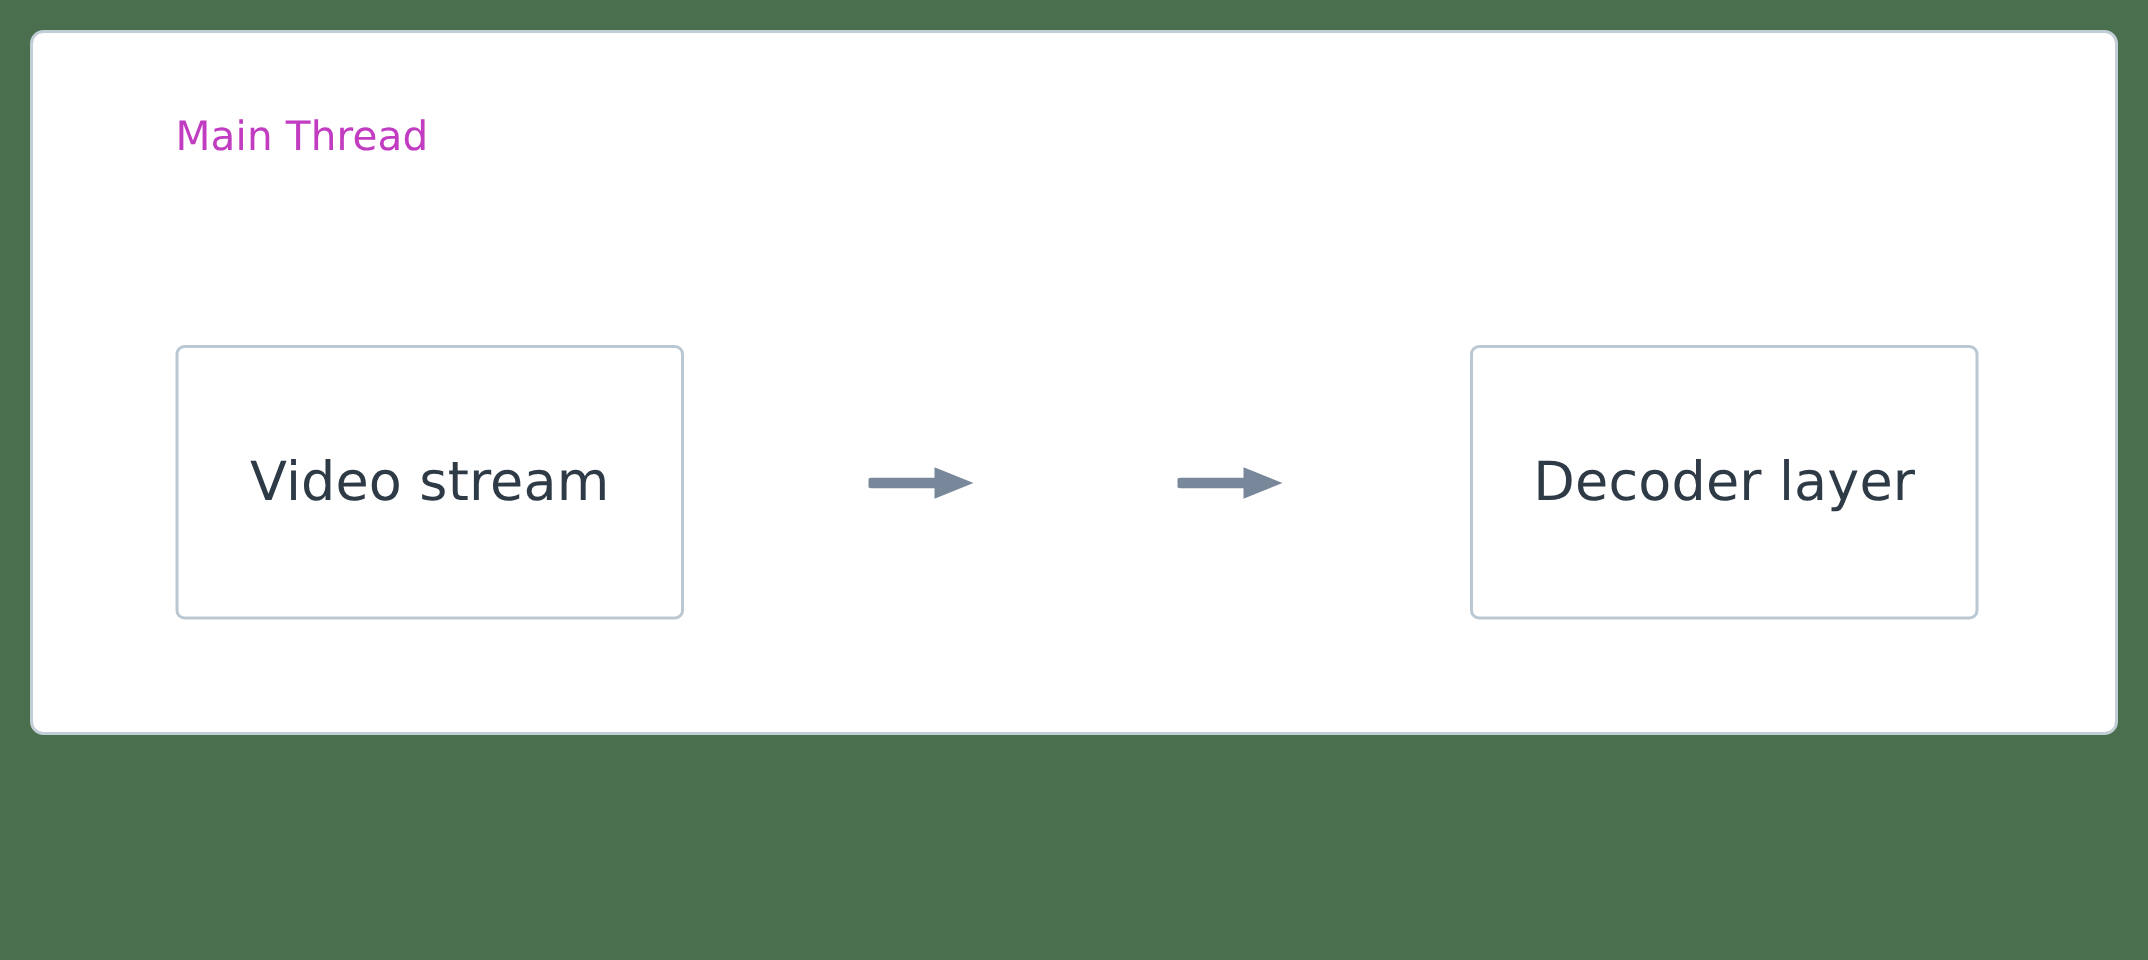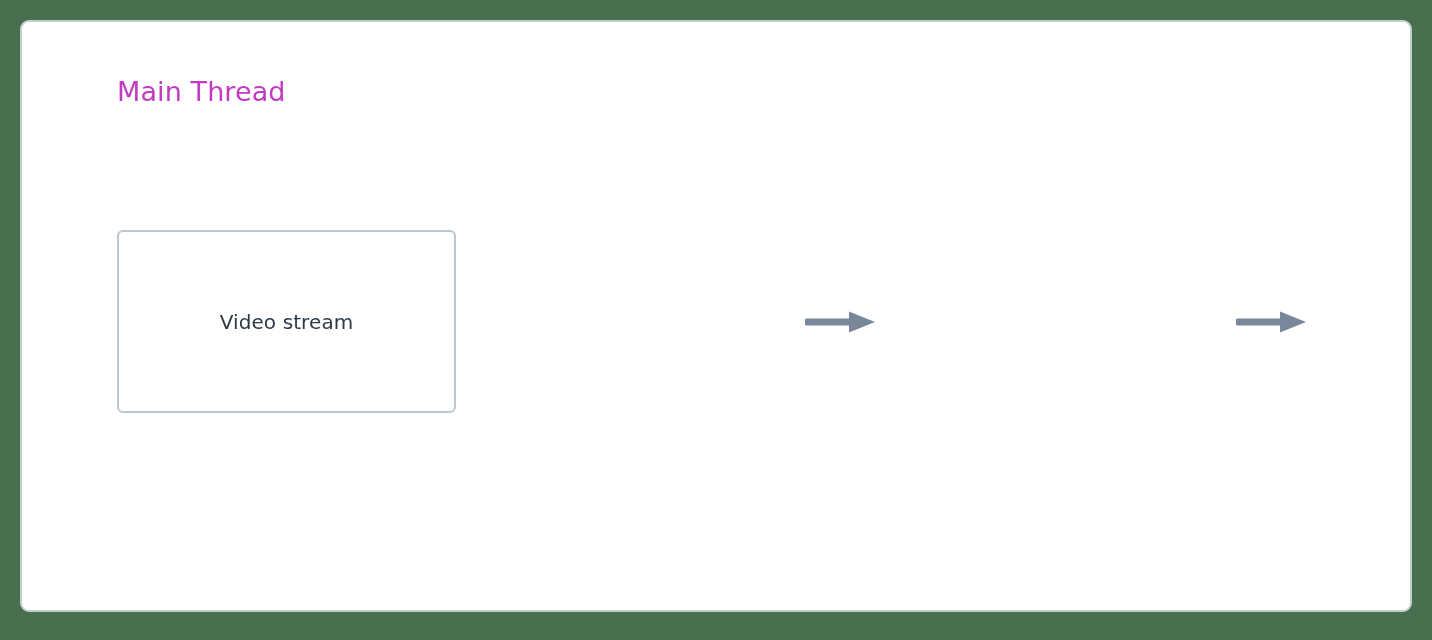--- a/index.html
+++ b/index.html
@@ -20,21 +20,21 @@
     width: 1432px;
     height: 640px;
   }
 
   
   .thread-panel {
     position: absolute;
     left: 20px;
     top: 20px;
     width: 1392px;
-    height: 592px;
+    height: 470px;
     box-sizing: border-box;
     background: #ffffff;
     border: 2px solid #c2ced6;
     border-radius: 9px;
   }
 
   .thread-title {
     position: absolute;
     left: 95px;
     top: 54px;
@@ -66,21 +66,21 @@
     flex: 0 0 339px;
     background: #ffffff;
     border: 2px solid #b9c8d3;
     border-radius: 6px;
     display: flex;
     align-items: center;
     justify-content: center;
   }
 
   .node-label {
-    font-size: 20px;
+    font-size: 36px;
     line-height: 34px;
     color: #2e3b47;
     white-space: nowrap;
     letter-spacing: 0.1px;
   }
 
   .edge-arrow {
     flex: 0 0 auto;
     width: 94px;
     height: 30px;
@@ -115,16 +115,19 @@
       </div>
 
 
       <div class="edge-arrow">
         <svg width="72" height="26" viewBox="0 0 72 26" aria-hidden="true">
           <path d="M2 13 H48" stroke="#78889a" stroke-width="7" stroke-linecap="round" fill="none"></path>
           <path d="M44 2.5 L70 13 L44 23.5 Z" fill="#78889a"></path>
         </svg>
       </div>
 
+      <div class="node-box">
+        <span class="node-label">Decoder layer</span>
+      </div>
 
     </div>
   </div>
 </div>
 
 </body></html>

